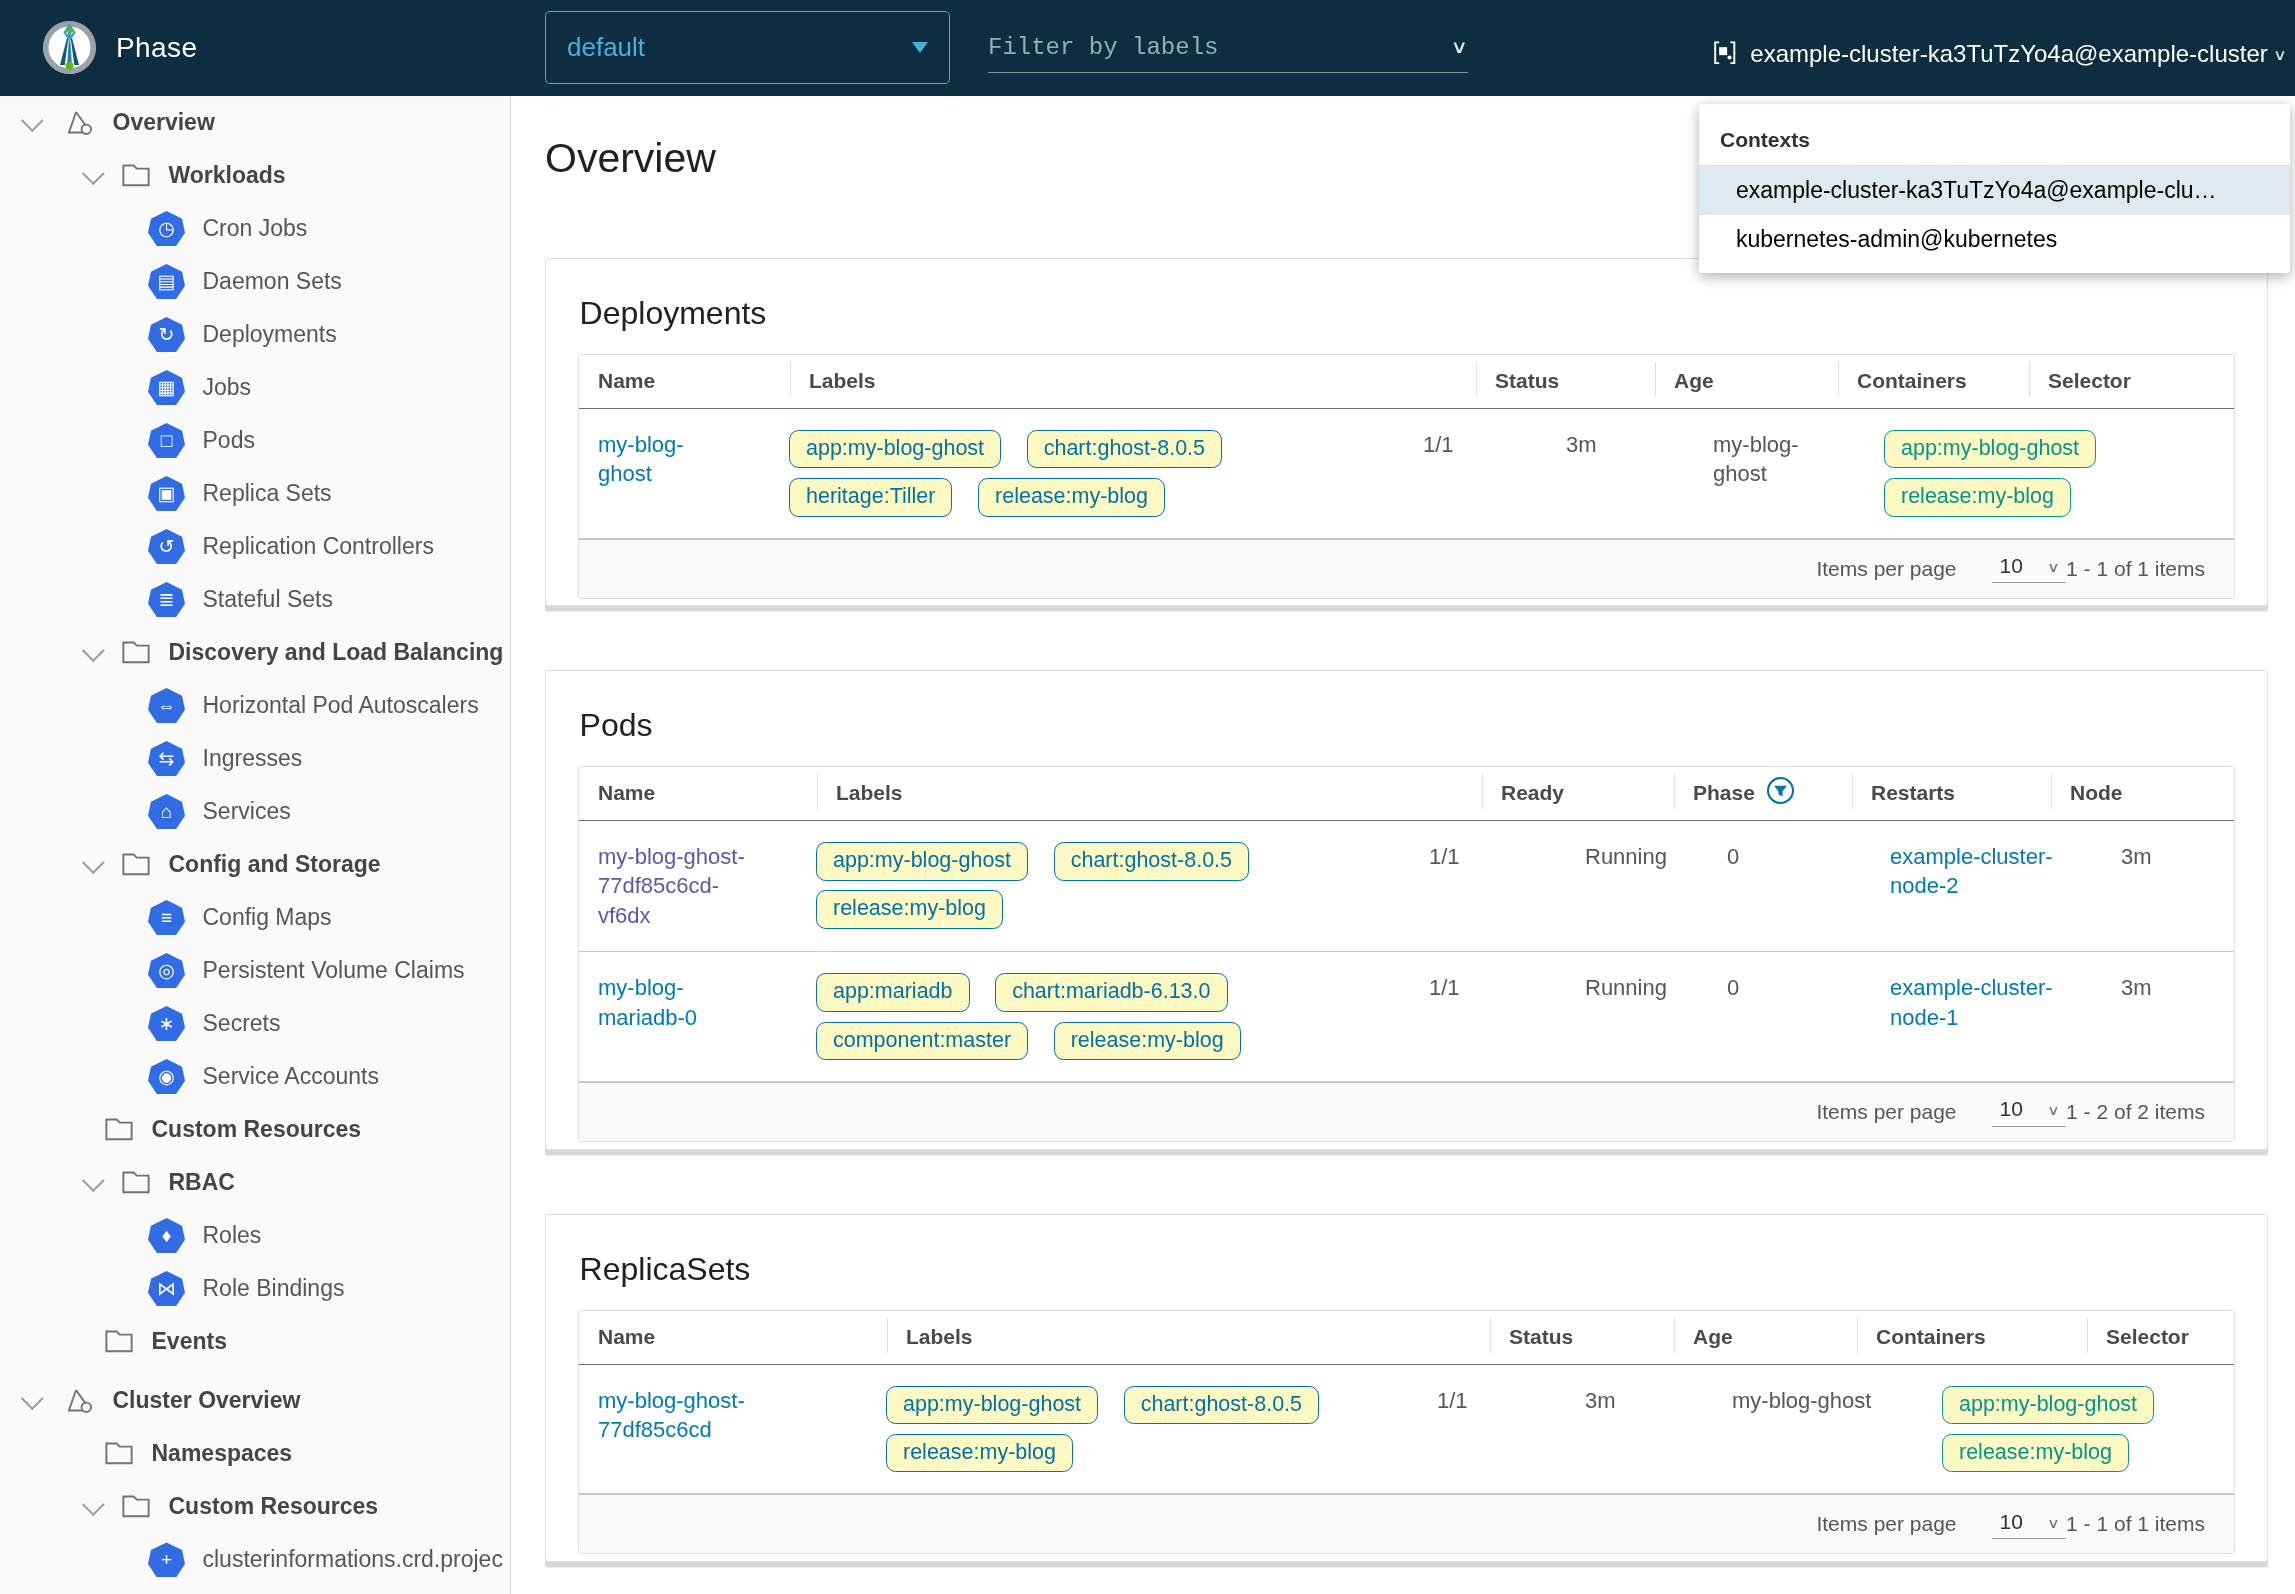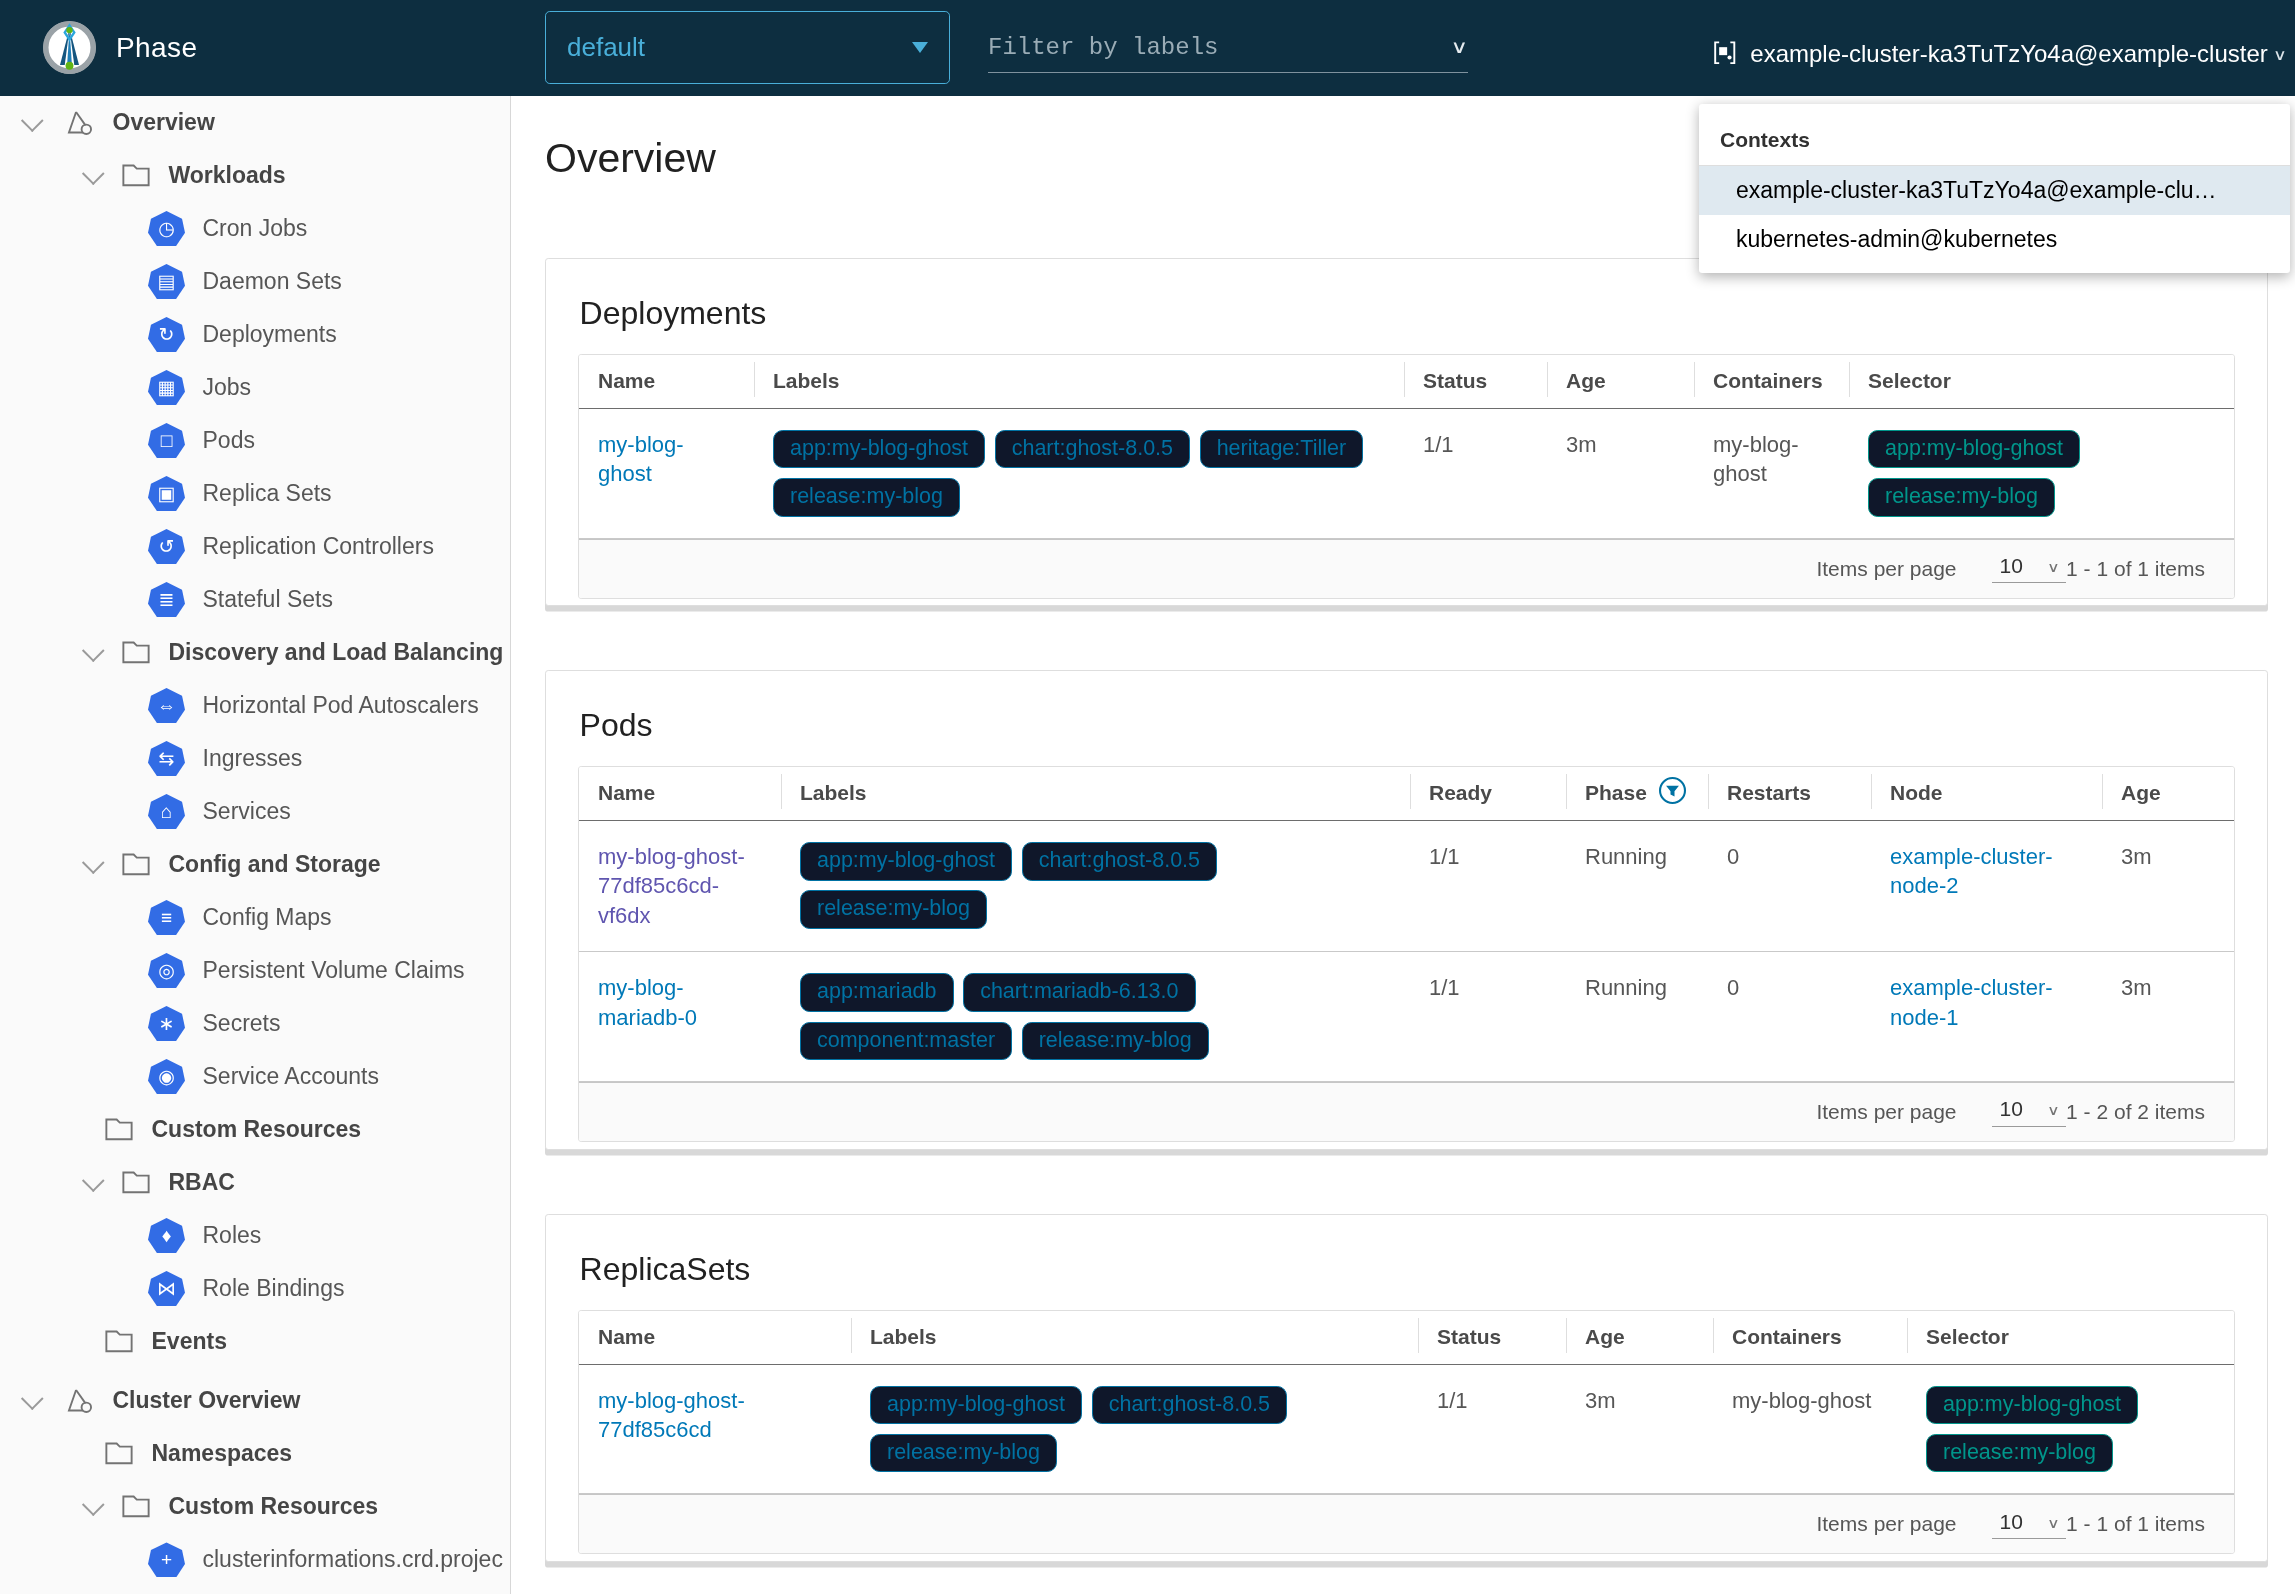--- a/index.html
+++ b/index.html
@@ -56,33 +56,33 @@
   .sect-gap { height:6.4px; }
 
   
   h1.page-title { font-size:41px; font-weight:300; color:#212121; line-height:51px; margin-top:4.8px; }
   .card { width:1723px; background:#fff; border:0.8px solid #dedede; border-radius:3.2px;
           box-shadow:0 5.6px 0 0 #d8d8d8; margin-top:74px; padding:35px 32px 6.4px; }
   .card.c2, .card.c3 { margin-top:64px; }
   .card h2 { font-size:32px; font-weight:300; color:#212121; line-height:38px; margin:0 0 22px 1.6px; }
 
   .datagrid { border:0.8px solid #dedede; border-radius:3.2px; overflow:hidden; }
-  .dg-head { display:flex; height:54px; background:#ffffff; border-bottom:1.6px solid #6d6d6d; }
+  .dg-head { display:flex; height:54px; background:#ffffff; border-bottom:1.6px solid #6d6d6d;gap:36px; }
   .dg-col { display:flex; align-items:center; padding-left:19px; font-size:21px; font-weight:700;
             color:#4a4a4a; position:relative; flex:none; }
   .dg-col.grow, .cell.grow { flex:1 1 auto; }
   .dg-col + .dg-col::before { content:""; position:absolute; left:0; top:7.2px; height:35px; width:0.8px; background:#dedede; }
   .dg-row { display:flex; border-bottom:0.8px solid #c9c9c9; background:#fff; }
   .dg-row:last-of-type { border-bottom:0.8px solid #c6c6c6; }
   .cell { padding:21px 19px; font-size:22px; line-height:29.5px; color:#565656; flex:none; }
   .lnk { color:#0079b8; cursor:pointer; }
   .lnk.visited { color:#5f55af; }
   .chips { display:flex; flex-wrap:wrap; gap:9.6px; align-content:flex-start; }
-  .chip { border:1.6px solid #0072a3; color:#0072a3; background:#0f172a; border-radius:9.6px;
-          padding:4px 16px 5.6px; font-size:21.5px; line-height:27px; white-space:nowrap; cursor:pointer; }
+  .chip { border:1.6px solid #0072a3; color:#0072a3; background:#fef9c3; border-radius:9.6px;
+          padding:4px 16px 5.6px; font-size:21.5px; line-height:27px; white-space:nowrap; cursor:pointer;margin-left:16px; }
   .chip.sel { border-color:#00968b; color:#00968b; }
   .w-d { max-width:638px; } .w-p { max-width:466px; } .w-s { max-width:343px; }
 
   .dg-foot { display:flex; align-items:center; justify-content:flex-end; height:59px; background:#fafafa;
              border-top:0.8px solid #c6c6c6; font-size:21px; color:#565656; padding-right:29px; }
   .ipp-sel { margin-left:35px; display:flex; align-items:baseline; border-bottom:1.6px solid #9a9a9a;
              padding:0 6.4px 4.8px 8px; color:#313131; cursor:pointer; }
   .ipp-sel .chev { margin-left:24px; color:#737373; font-size:17.5px; transform:scaleY(.8); }
   .range { }
   .funnel { margin-left:11px; flex:none; cursor:pointer; }

